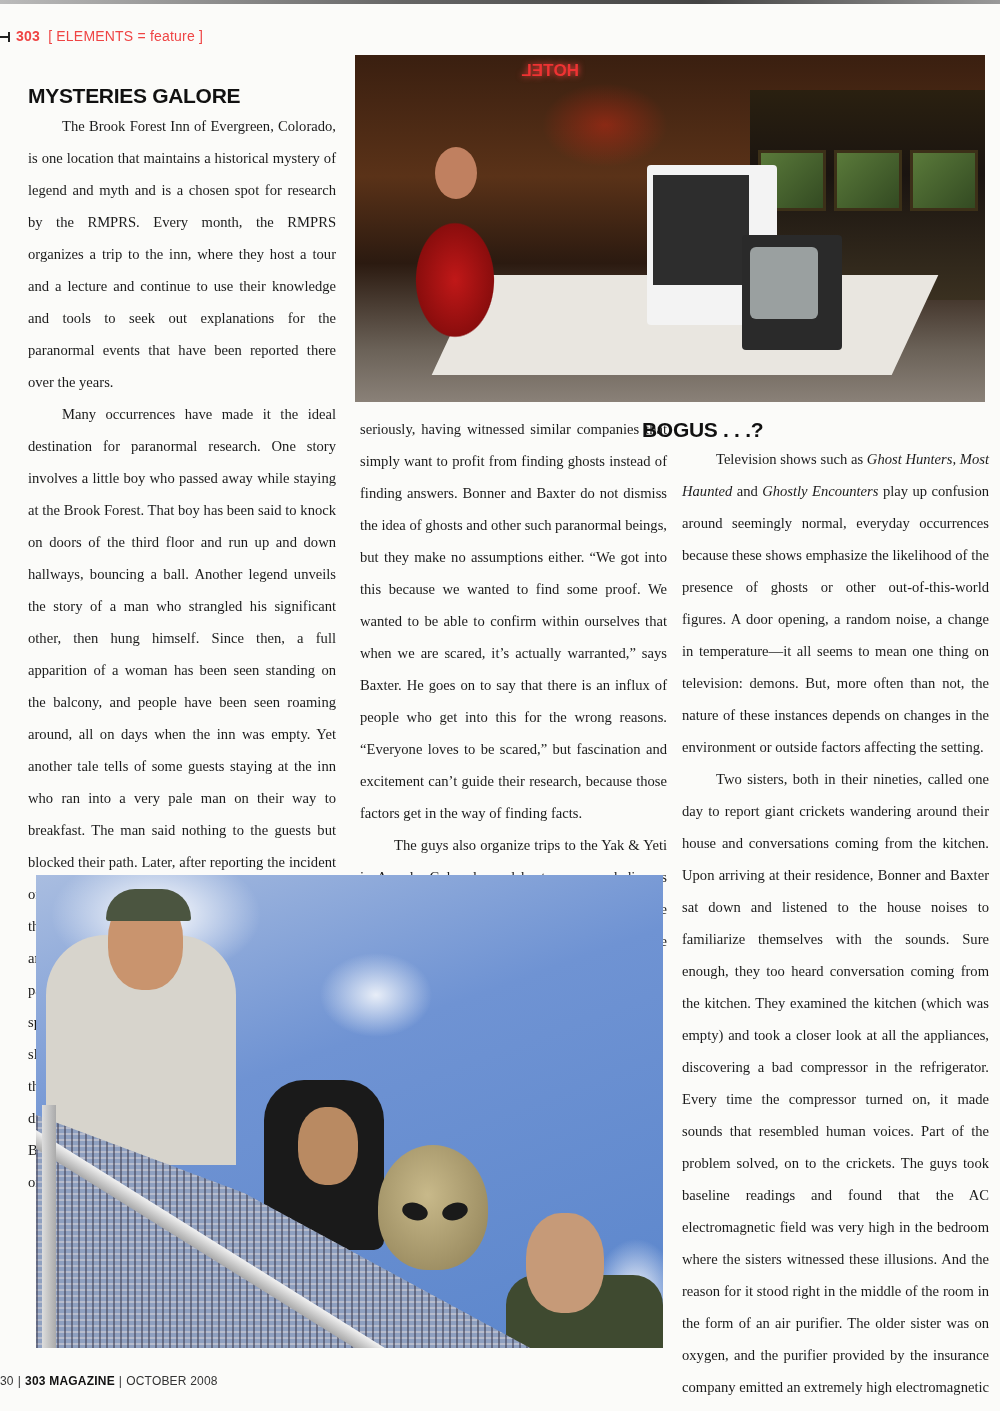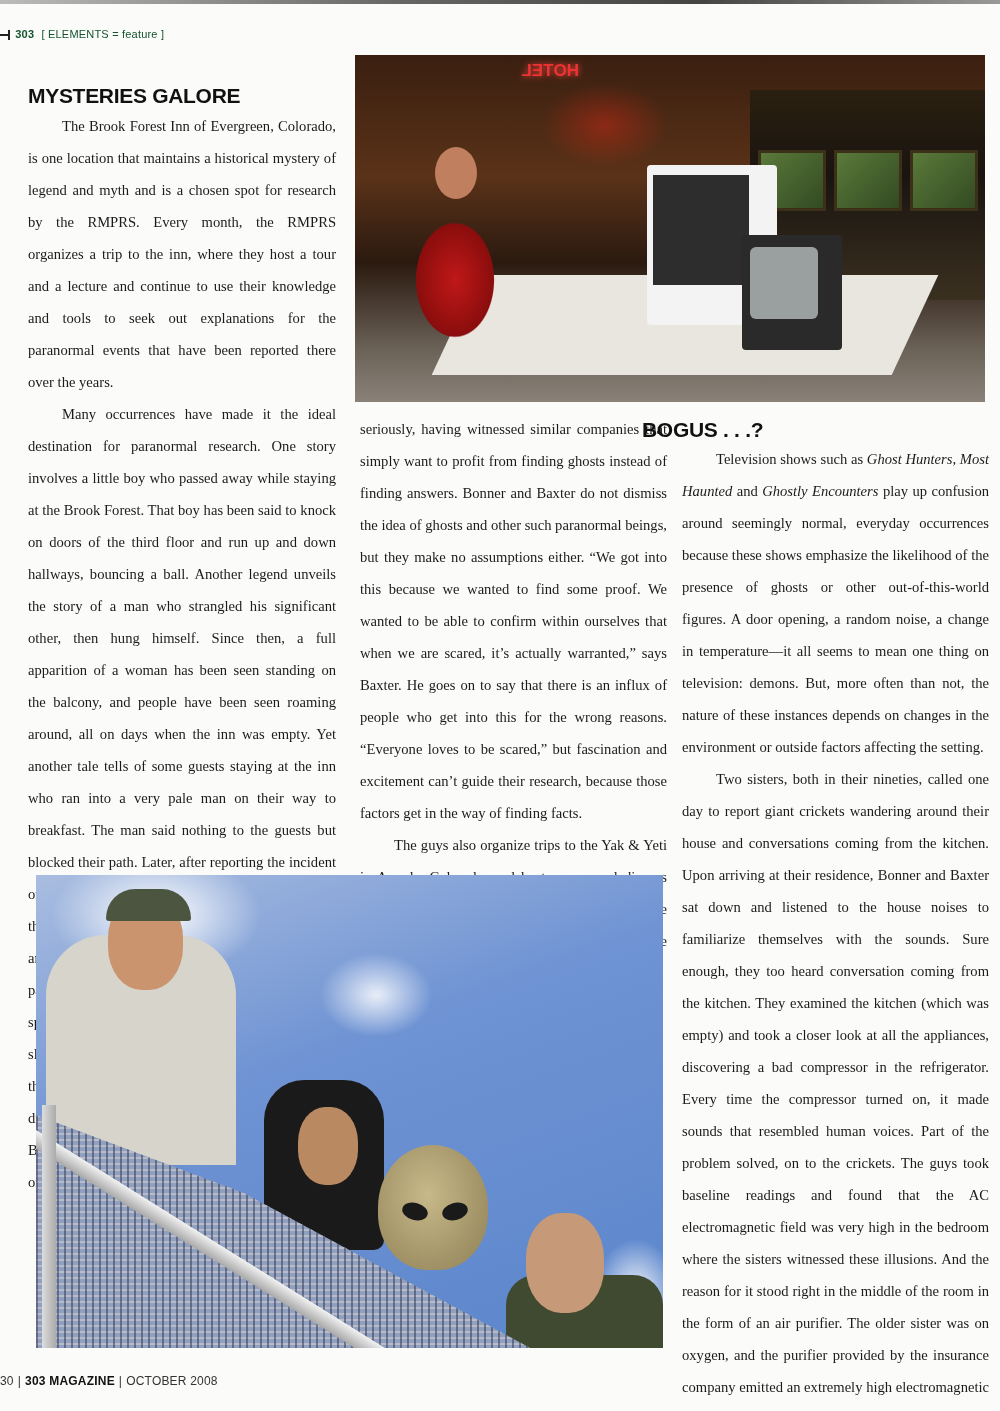--- a/index.html
+++ b/index.html
@@ -1,21 +1,21 @@
 <!DOCTYPE html>
 <html><head>
 <meta charset="utf-8">
 <style>
   html, body { margin:0; padding:0; }
   body { width:1000px; height:1411px; background:#fbfbf9; position:relative; overflow:hidden;
          font-family:"Liberation Serif", "DejaVu Serif", serif; color:#1b1b1b; }
   .topline { position:absolute; left:0; top:0; width:1000px; height:4px;
              background:linear-gradient(90deg,#bbb,#666 40%,#444 70%,#999); }
   .folio { position:absolute; left:0; top:28px; font-family:"Liberation Sans","DejaVu Sans",sans-serif;
-           font-size:11px; color:#14532d; letter-spacing:0.2px;text-align:right; }
+           font-size:14px; color:#ef4444; letter-spacing:0.2px;text-align:right; }
   .folio .tick { display:inline-block; width:10px; height:2px; background:#222; vertical-align:middle; margin-right:2px; position:relative; }
   .folio .tick:after { content:""; position:absolute; right:0; top:-4px; width:2px; height:10px; background:#222; }
   .folio b { font-weight:bold; margin-right:4px; }
   .col { position:absolute; font-size:14.6px; line-height:32px; text-align:justify; hyphens:manual; }
   .col p { margin:0; text-indent:34px; }
   .col p.noind { text-indent:0; }
   .col1 { left:28px; top:110px; width:308px; }
   .col2 { left:360px; top:413px; width:307px; }
   .col3 { left:682px; top:443px; width:307px; }
   .head { font-family:"Liberation Sans","DejaVu Sans",sans-serif; font-weight:bold; font-size:21px; letter-spacing:-0.3px; color:#111; position:absolute; }

